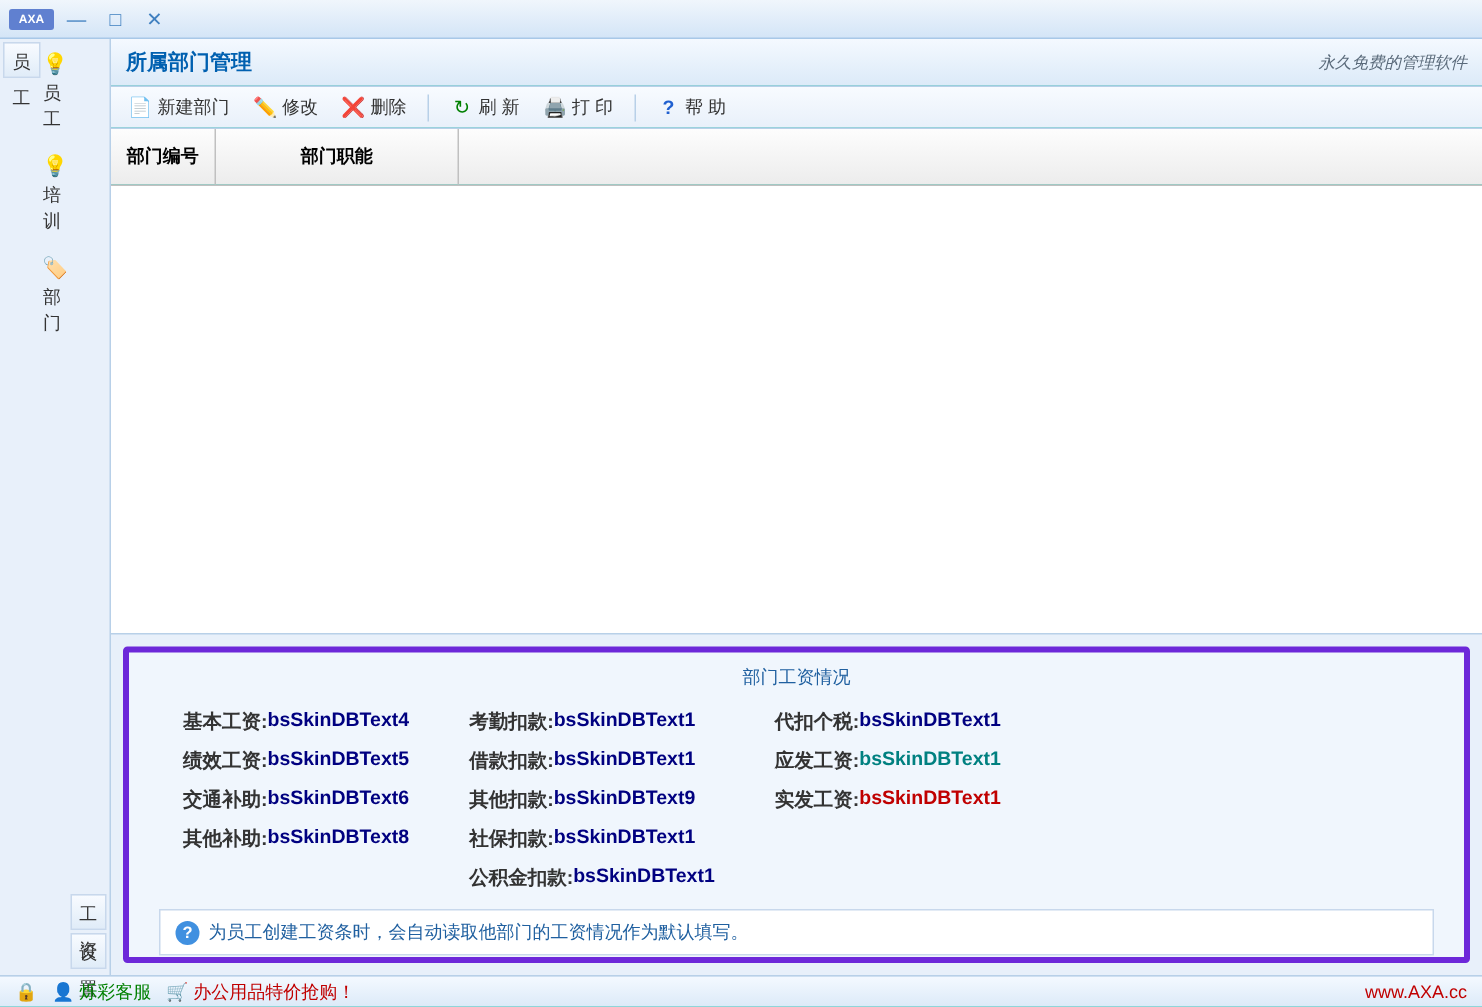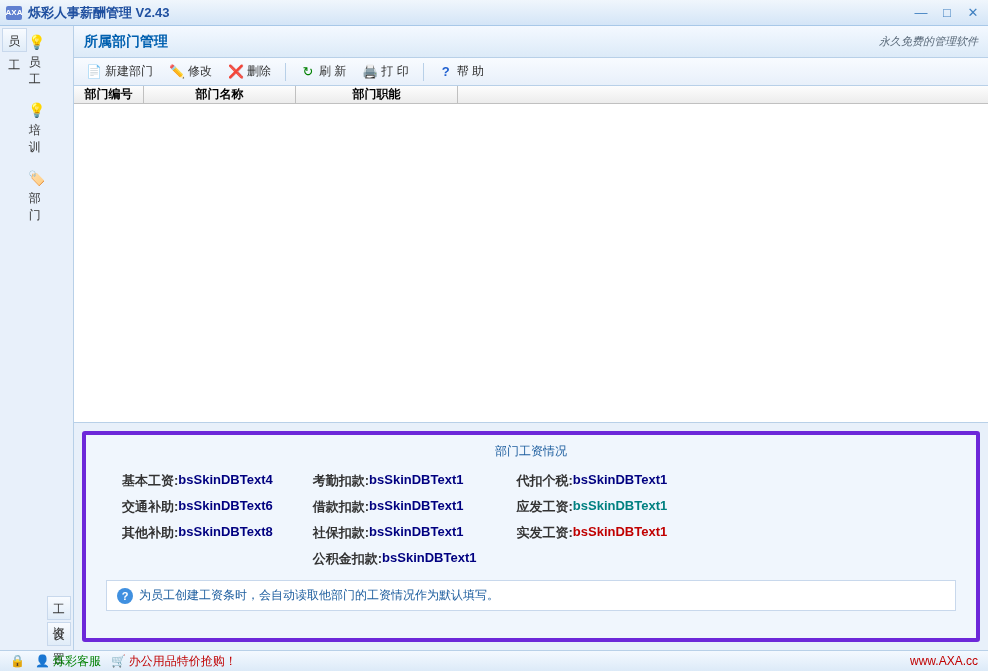--- a/index.html
+++ b/index.html
@@ -1,19 +1,19 @@
 <!DOCTYPE html>
 <html><head>
   <meta charset="utf-8">
   <style>
     * { margin: 0; padding: 0; box-sizing: border-box; font-family: "SimSun", "宋体", sans-serif; }
     body { width: 988px; height: 671px; background: #d4e5f7; overflow: hidden; }
     
     .title-bar { height: 26px; background: linear-gradient(#f0f6fc, #d4e5f7); display: flex; align-items: center; padding: 0 6px; border-bottom: 1px solid #a8c8e8; }
-    .title-icon { width: 16px; height: 14px; background: #6080d0; color: white; font-size: 8px; font-weight: bold; display: inline-flex; align-items: center; justify-content: center; border-radius: 2px; margin-right: 6px; }
+    .title-icon { width: 30px; height: 14px; background: #6080d0; color: white; font-size: 8px; font-weight: bold; display: inline-flex; align-items: center; justify-content: center; border-radius: 2px; margin-right: 6px; }
     .title-text { color: #2050a0; font-size: 13px; font-weight: bold; flex: 1; }
     .win-controls { display: flex; gap: 8px; }
     .win-btn { width: 18px; height: 14px; cursor: pointer; color: #4080c0; font-size: 13px; display: flex; align-items: center; justify-content: center; }
     
     .main-wrap { display: flex; height: 624px; }
     
     .sidebar { width: 74px; background: #e8f0fa; border-right: 1px solid #b8d0e8; display: flex; flex-direction: row; }
     .sidebar-header { height: 24px; background: linear-gradient(#f8fbff, #e0ecf8); border: 1px solid #c8d8ec; margin: 2px; text-align: center; font-size: 12px; line-height: 24px; color: #333; }
     .sidebar-items { flex: 1; display: flex; flex-direction: column; align-items: center; padding-top: 8px; gap: 14px; }
     .sidebar-item { display: flex; flex-direction: column; align-items: center; cursor: pointer; gap: 4px; }
@@ -26,21 +26,21 @@
     
     .page-header { height: 32px; background: linear-gradient(#f4f9ff, #dceaf8); border-bottom: 1px solid #b8d0e8; display: flex; align-items: center; padding: 0 10px; }
     .page-title { color: #0060b0; font-size: 14px; font-weight: bold; flex: 1; }
     .page-slogan { color: #5a6a7a; font-size: 11px; font-style: italic; font-family: "KaiTi", "楷体", serif; }
     
     .toolbar { height: 28px; background: linear-gradient(#f8fbff, #e8f0fa); border-bottom: 1px solid #b8d0e8; display: flex; align-items: center; padding: 0 6px; gap: 4px; }
     .tool-btn { display: flex; align-items: center; gap: 3px; padding: 2px 6px; cursor: pointer; font-size: 12px; color: #333; border-radius: 2px; }
     .tool-sep { width: 1px; height: 18px; background: #b8d0e8; margin: 0 4px; }
     .tool-icon { width: 16px; height: 16px; display: inline-flex; align-items: center; justify-content: center; font-size: 13px; }
     
-    .table-header { height: 18px; display: flex; border-bottom: 1px solid #c0c0c0; background: linear-gradient(#fdfdfd, #ececec); }
+    .table-header { height: 38px; display: flex; border-bottom: 1px solid #c0c0c0; background: linear-gradient(#fdfdfd, #ececec); }
     .th { border-right: 1px solid #c0c0c0; font-size: 12px; display: flex; align-items: center; justify-content: center; font-weight: bold; }
     .th1 { width: 70px; }
     .th2 { width: 152px; }
     .th3 { width: 162px; }
     
     .table-body { flex: 1; background: #fff; }
     
     .salary-panel-wrap { height: 228px; background: #e8f0fa; border-top: 1px solid #b8d0e8; padding: 8px; }
     .salary-panel { height: 100%; background: #f0f6fd; border: 4px solid #6d28d9; border-radius: 3px; padding: 8px 20px; }
     .salary-title { text-align: center; color: #2060a0; font-size: 12px; margin-bottom: 12px; }
@@ -59,21 +59,20 @@
     .status-item { display: flex; align-items: center; gap: 3px; cursor: pointer; }
     .status-green { color: #008000; }
     .status-red { color: #c00000; }
     .status-right { margin-left: auto; color: #c00000; }
   </style>
 </head>
 <body>
 
 <div class="title-bar">
   <span class="title-icon">AXA</span>
-  <span class="title-text">烁彩人事薪酬管理 V2.43</span>
   <div class="win-controls">
     <span class="win-btn">—</span>
     <span class="win-btn">□</span>
     <span class="win-btn">✕</span>
   </div>
 </div>
 
 <div class="main-wrap">
   <div class="sidebar">
     <div class="sidebar-header">员工</div>
@@ -127,51 +126,58 @@
       </div>
       <div class="tool-sep"></div>
       <div class="tool-btn">
         <span class="tool-icon" style="color:#2060d0;font-weight:bold">?</span>
         <span>帮 助</span>
       </div>
     </div>
 
     <div class="table-header">
       <div class="th th1">部门编号</div>
-      <div class="th th2">部门名称</div>
       <div class="th th3">部门职能</div>
     </div>
     <div class="table-body"></div>
 
     <div class="salary-panel-wrap">
       <div class="salary-panel">
         <div class="salary-title">部门工资情况</div>
         <div class="salary-rows">
           <div class="salary-col" id="sal-col1">
               <div class="salary-row">
                 <span class="salary-label">基本工资:</span>
                 <span class="salary-value ">bsSkinDBText4</span>
               </div>
               <div class="salary-row">
+                <span class="salary-label">绩效工资:</span>
+                <span class="salary-value ">bsSkinDBText5</span>
+              </div>
+              <div class="salary-row">
                 <span class="salary-label">交通补助:</span>
                 <span class="salary-value ">bsSkinDBText6</span>
               </div>
               <div class="salary-row">
                 <span class="salary-label">其他补助:</span>
                 <span class="salary-value ">bsSkinDBText8</span>
               </div>
             </div>
           <div class="salary-col" id="sal-col2">
               <div class="salary-row">
                 <span class="salary-label">考勤扣款:</span>
                 <span class="salary-value ">bsSkinDBText1</span>
               </div>
               <div class="salary-row">
                 <span class="salary-label">借款扣款:</span>
                 <span class="salary-value ">bsSkinDBText1</span>
+              </div>
+              <div class="salary-row">
+                <span class="salary-label">其他扣款:</span>
+                <span class="salary-value ">bsSkinDBText9</span>
               </div>
               <div class="salary-row">
                 <span class="salary-label">社保扣款:</span>
                 <span class="salary-value ">bsSkinDBText1</span>
               </div>
               <div class="salary-row">
                 <span class="salary-label">公积金扣款:</span>
                 <span class="salary-value ">bsSkinDBText1</span>
               </div>
             </div>

